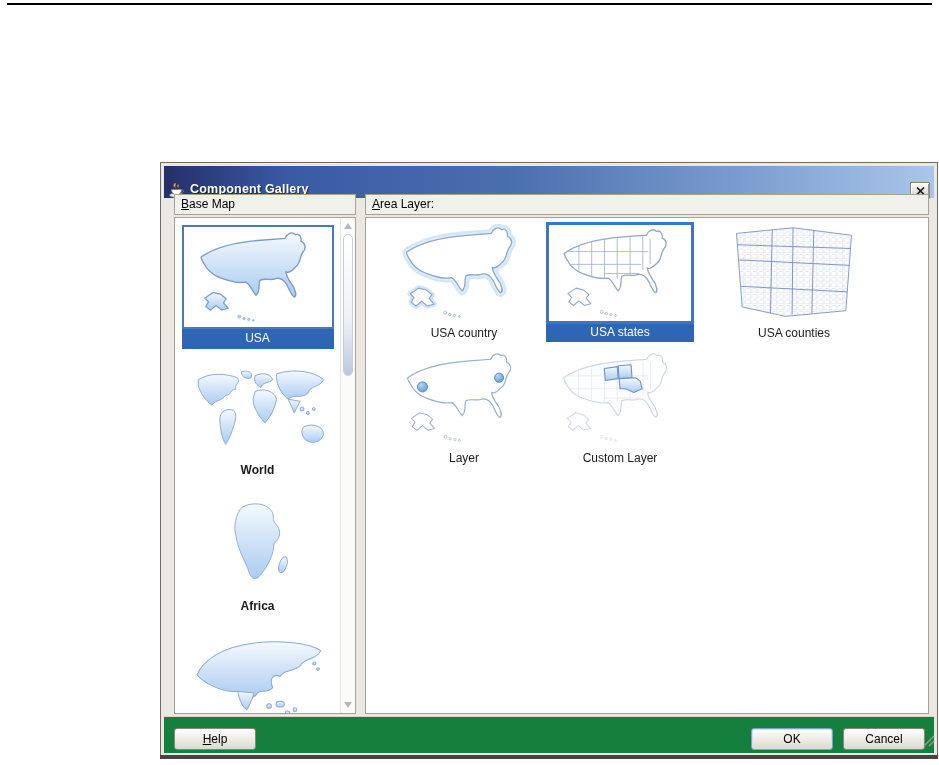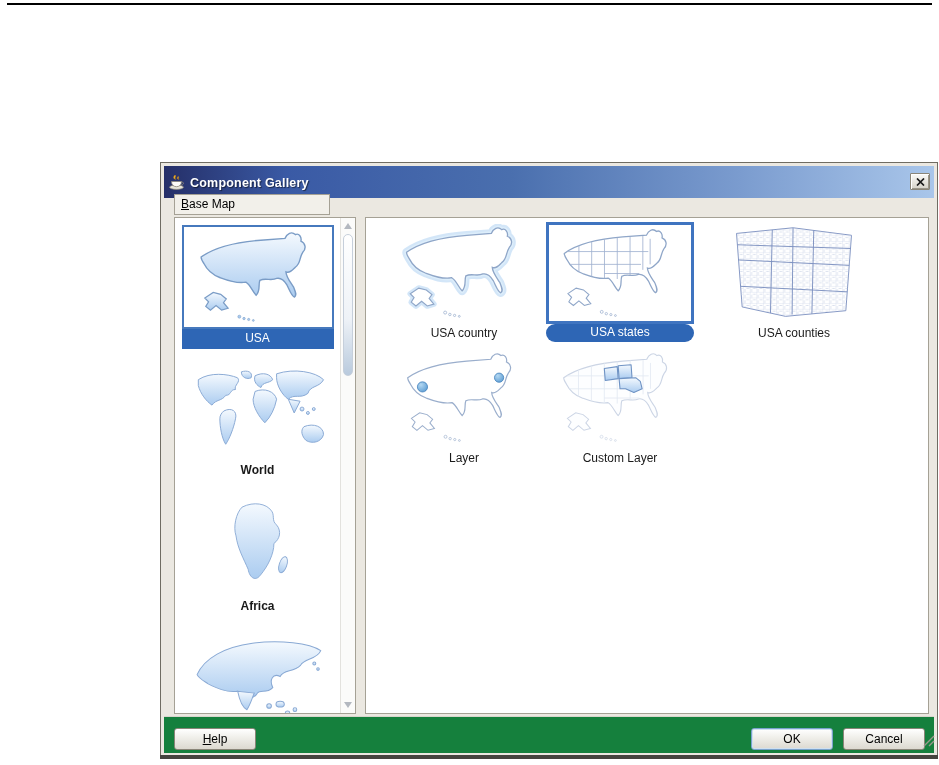--- a/index.html
+++ b/index.html
@@ -5,33 +5,33 @@
   * { margin:0; padding:0; box-sizing:border-box; }
   html,body { width:939px; height:765px; background:#fff; font-family:"Liberation Sans",sans-serif; overflow:hidden; }
   .page { position:relative; width:939px; height:765px; background:#fff; }
   .top-rule { position:absolute; left:7px; top:3px; width:925px; height:2px; background:#000; }
 
   
   .dialog { position:absolute; left:160px; top:162px; width:778px; height:597px;
             background:#ebe8e1; border:1px solid #6f6c62; }
   .titlebar { position:absolute; left:3px; top:3px; right:3px; height:32px;
               background:linear-gradient(90deg,#252f68 0%,#3a5aa5 16%,#4a6fae 45%,#7b9ccf 75%,#a9c6ea 100%);
-              display:flex; align-items:flex-end; padding:8px 4px; }
+              display:flex; align-items:flex-start; padding:16px 4px; }
   .title-icon { width:18px; height:16px; display:inline-flex; margin-right:4px; }
   .title-text { color:#fff; font-size:12.5px; font-weight:bold; letter-spacing:.2px;
                 text-shadow:1px 1px 1px rgba(0,0,0,.55); flex:1; }
   .close-btn { width:20px; height:17px; border:1px solid #8a8578; border-radius:1px;
                background:linear-gradient(#fbfaf8,#d5d2c8);
                box-shadow:inset 1px 1px 0 #fff, inset -1px -1px 0 #9a968a;
                display:flex; align-items:center; justify-content:center; cursor:pointer; }
 
   
   .panel-header { position:absolute; height:21px; background:#f2f0ea; border:1px solid #a5a195;
                   font-size:12px; color:#000; line-height:19px; padding-left:6px; }
-  .basemap-header { left:13px; top:31px; width:156px; }
+  .basemap-header { left:13px; top:31px; width:182px; }
   .arealayer-header { left:204px; top:31px; width:564px; }
   .white-box { position:absolute; background:#fff; border:1px solid #a5a195; }
   .basemap-list { left:13px; top:54px; width:182px; height:497px; }
   .arealayer-content { left:204px; top:54px; width:564px; height:497px; }
 
   
   .bm-items { position:absolute; left:0; top:0; right:15px; bottom:0; overflow:hidden; }
   .bm-item { width:152px; margin:16px auto; text-align:center; cursor:pointer; }
   .bm-item.first { margin-top:7px; }
   .bm-thumb { background:#fff; border:2px solid transparent; display:flex; align-items:center; justify-content:center; }
@@ -52,21 +52,21 @@
               border:1px solid #c6cfdb; cursor:grab; }
 
   
   .al-rows { position:absolute; left:16px; top:2px; right:2px; }
   .al-row { display:flex; margin-top:2px; }
   .al-item { width:148px; text-align:center; cursor:pointer; margin-left:8px; }
   .al-item.counties { margin-left:26px; }
   .al-thumb { height:102px; border:3px solid transparent; display:flex; align-items:center; justify-content:center; background:transparent; }
   .al-item.selected .al-thumb { border-color:#3f74c0; background:#fff; }
   .al-label { font-size:12px; line-height:15px; padding:1px 0 2px; margin-top:1px; color:#1a1a1a; }
-  .al-item.selected .al-label { background:#2e66b5; color:#fff; margin-top:0;border-radius:9px; }
+  .al-item.selected .al-label { background:#2e66b5; color:#fff; margin-top:0; }
 
   
   .bottom-bar { position:absolute; left:3px; right:3px; top:553px; height:37px;
                 background:#15803d; border-top:1px solid #d9d6cd; }
   .btn { position:absolute; top:11px; height:22px; width:82px; font-size:12px; color:#000;
          font-family:"Liberation Sans",sans-serif;
          border:1px solid #898578; border-radius:3px; cursor:pointer;
          background:linear-gradient(#ffffff,#efeee9 45%,#dcd9d0); }
   .btn-help { left:10px; }
   .btn-ok { left:587px; border-color:#7aa2cc; box-shadow:inset 0 0 0 1px #cfe0f0; }
@@ -213,20 +213,23 @@
         </div>
 
       </div>
       <div class="scrollbar">
         <div class="sb-up"></div>
         <div class="sb-thumb"></div>
         <div class="sb-down"></div>
       </div>
     </div>
 
+    <div class="panel-header arealayer-header">
+      <span><u>A</u>rea Layer:</span>
+    </div>
 
     <div class="white-box arealayer-content">
       <div class="al-rows">
         <div class="al-row">
 
           <div class="al-item">
             <div class="al-thumb">
               <svg width="144" height="98" viewBox="0 0 150 104">
                 <use href="#usaShape" fill="none" stroke="#bcd8f4" stroke-width="9" stroke-linejoin="round" opacity="0.65"></use>
                 <use href="#usaShape" fill="none" stroke="#ddeefb" stroke-width="4.5" stroke-linejoin="round"></use>

